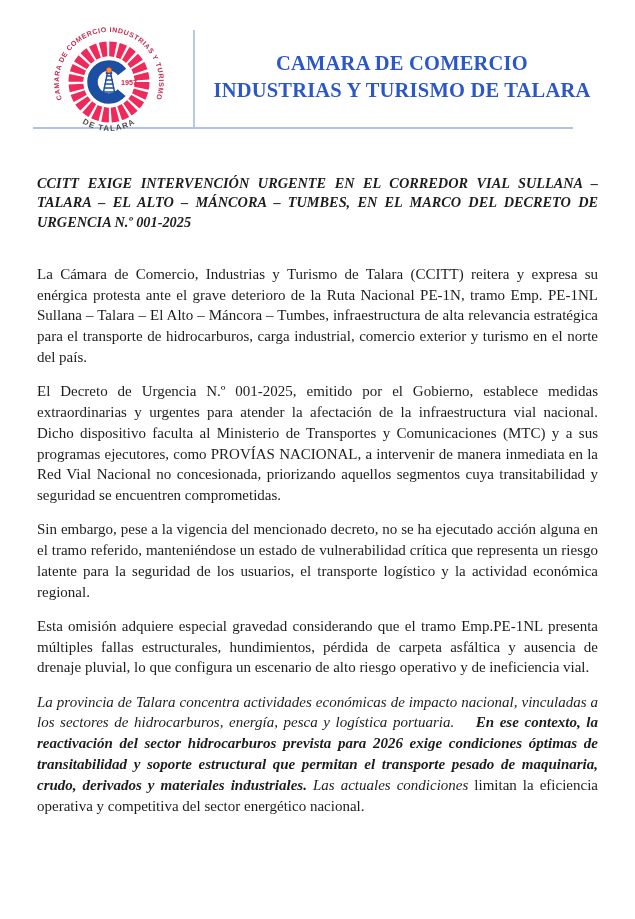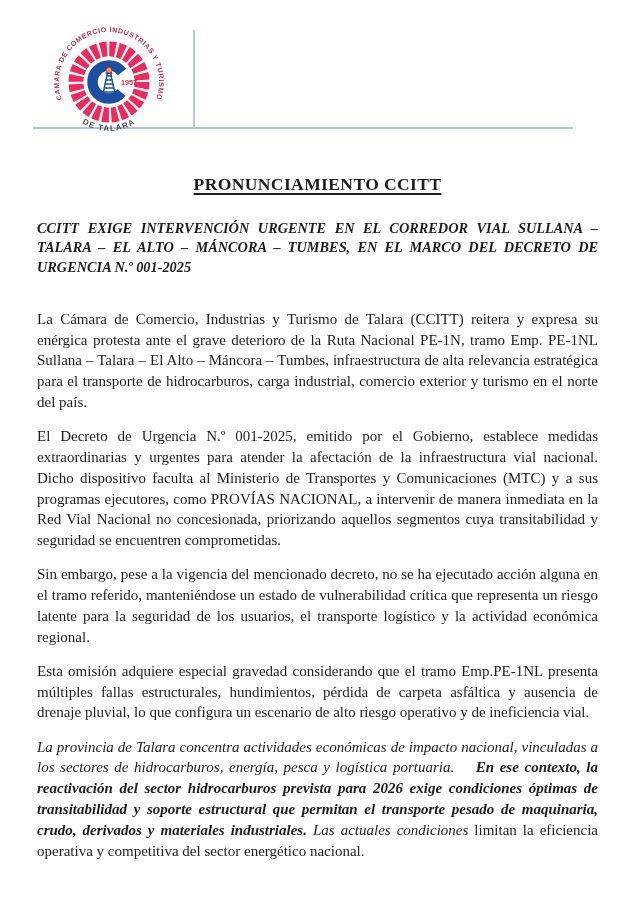--- a/index.html
+++ b/index.html
@@ -146,26 +146,29 @@
         <textPath href="#arcTop" startOffset="50%" text-anchor="middle">CAMARA DE COMERCIO INDUSTRIAS Y TURISMO</textPath>
       </text>
       <text class="arc-text-bottom">
         <textPath href="#arcBottom" startOffset="50%" text-anchor="middle">DE TALARA</textPath>
       </text>
     </svg>
   </div>
 
   <div class="v-divider"></div>
 
+  <div class="org-block">
+    <div>CAMARA DE COMERCIO</div>
+    <div>INDUSTRIAS Y TURISMO DE TALARA</div>
+  </div>
 
   <div class="h-rule"></div>
 
   <div class="content">
 
-    <h1 class="doc-title">PRONUNCIAMIENTO CCITT</h1>
 
     <p class="doc-subtitle">CCITT EXIGE INTERVENCIÓN URGENTE EN EL CORREDOR VIAL SULLANA – TALARA – EL ALTO – MÁNCORA – TUMBES, EN EL MARCO DEL DECRETO DE URGENCIA N.º 001-2025</p>
 
     <p class="para">La Cámara de Comercio, Industrias y Turismo de Talara (CCITT) reitera y expresa su enérgica protesta ante el grave deterioro de la Ruta Nacional PE-1N, tramo Emp. PE-1NL Sullana – Talara – El Alto – Máncora – Tumbes, infraestructura de alta relevancia estratégica para el transporte de hidrocarburos, carga industrial, comercio exterior y turismo en el norte del país.</p>
 
     <p class="para">El Decreto de Urgencia N.º 001-2025, emitido por el Gobierno, establece medidas extraordinarias y urgentes para atender la afectación de la infraestructura vial nacional. Dicho dispositivo faculta al Ministerio de Transportes y Comunicaciones (MTC) y a sus programas ejecutores, como PROVÍAS NACIONAL, a intervenir de manera inmediata en la Red Vial Nacional no concesionada, priorizando aquellos segmentos cuya transitabilidad y seguridad se encuentren comprometidas.</p>
 
     <p class="para">Sin embargo, pese a la vigencia del mencionado decreto, no se ha ejecutado acción alguna en el tramo referido, manteniéndose un estado de vulnerabilidad crítica que representa un riesgo latente para la seguridad de los usuarios, el transporte logístico y la actividad económica regional.</p>
 
     <p class="para">Esta omisión adquiere especial gravedad considerando que el tramo Emp.PE-1NL presenta múltiples fallas estructurales, hundimientos, pérdida de carpeta asfáltica y ausencia de drenaje pluvial, lo que configura un escenario de alto riesgo operativo y de ineficiencia vial.</p>

